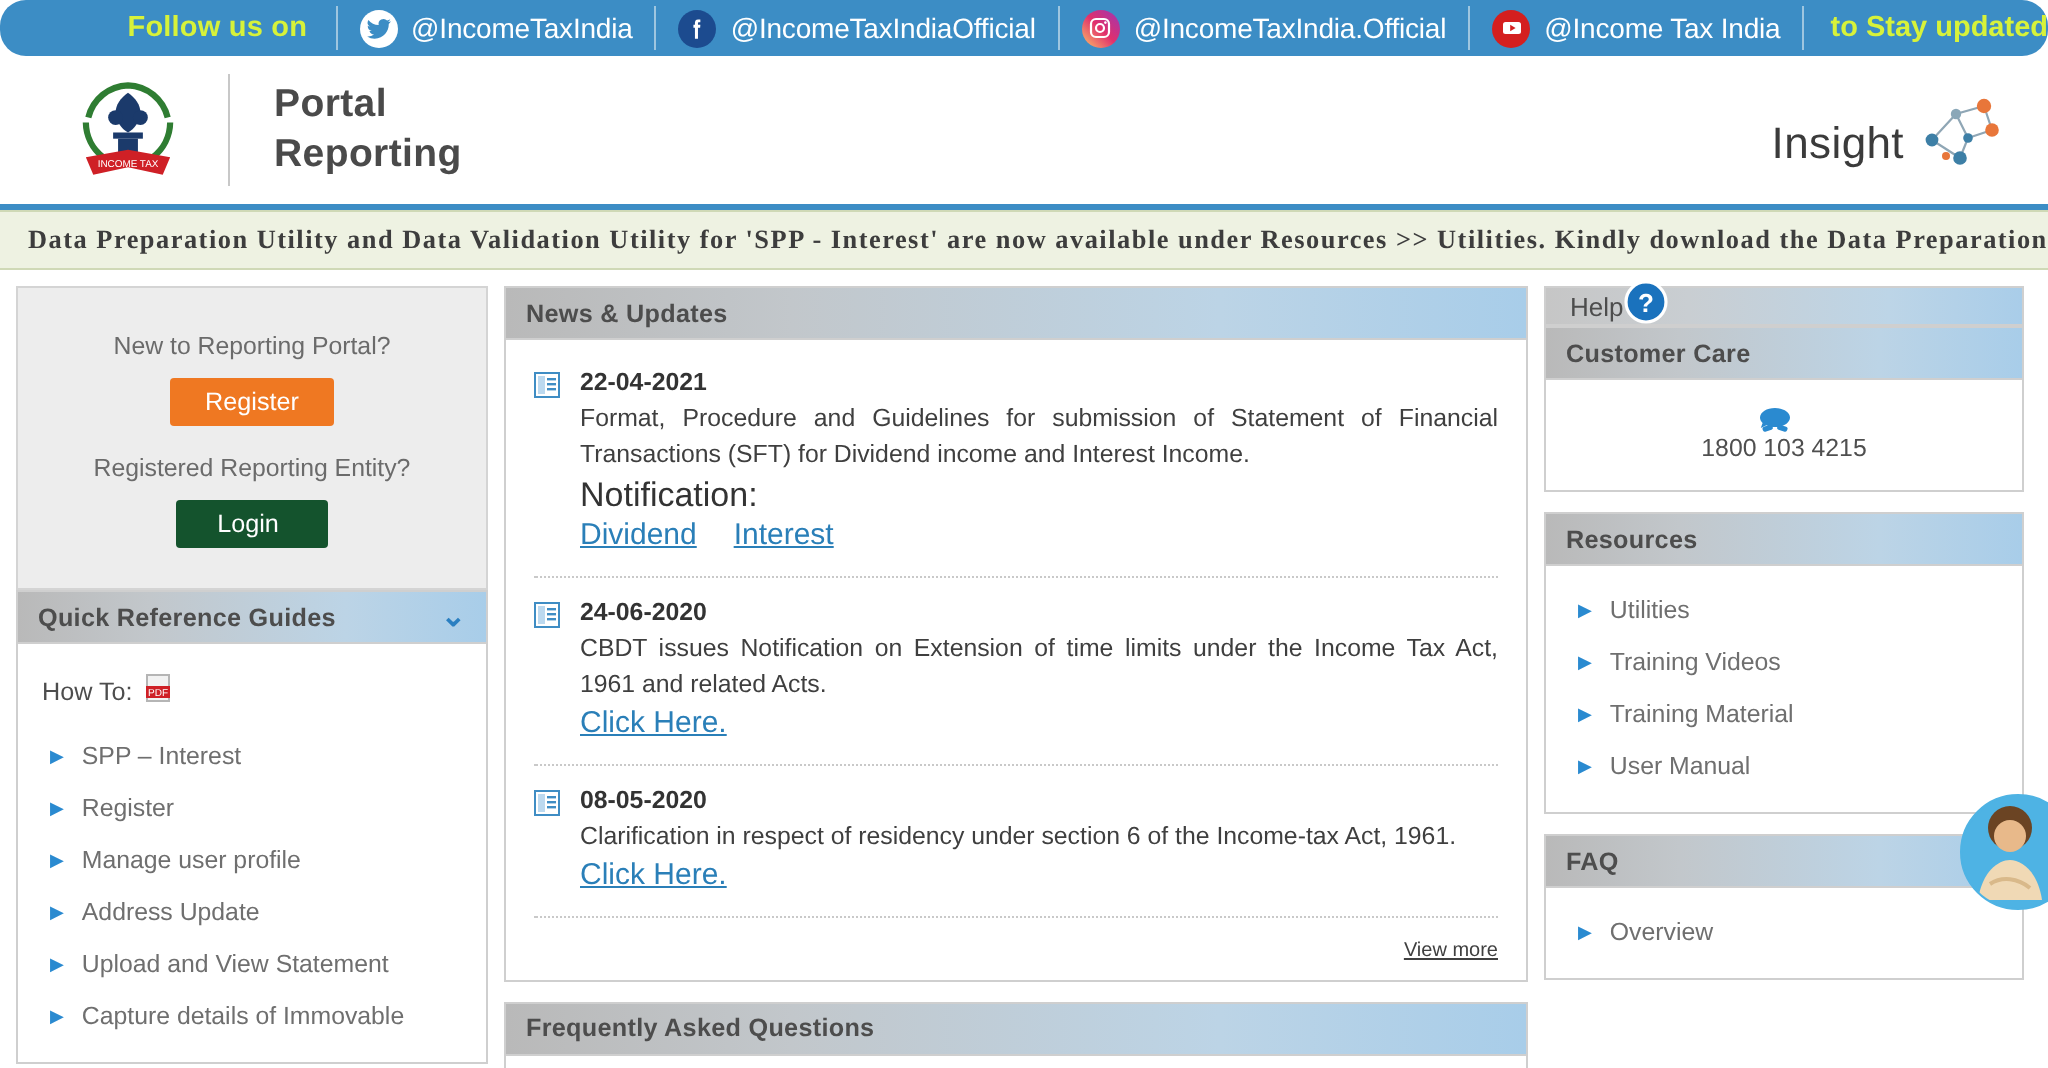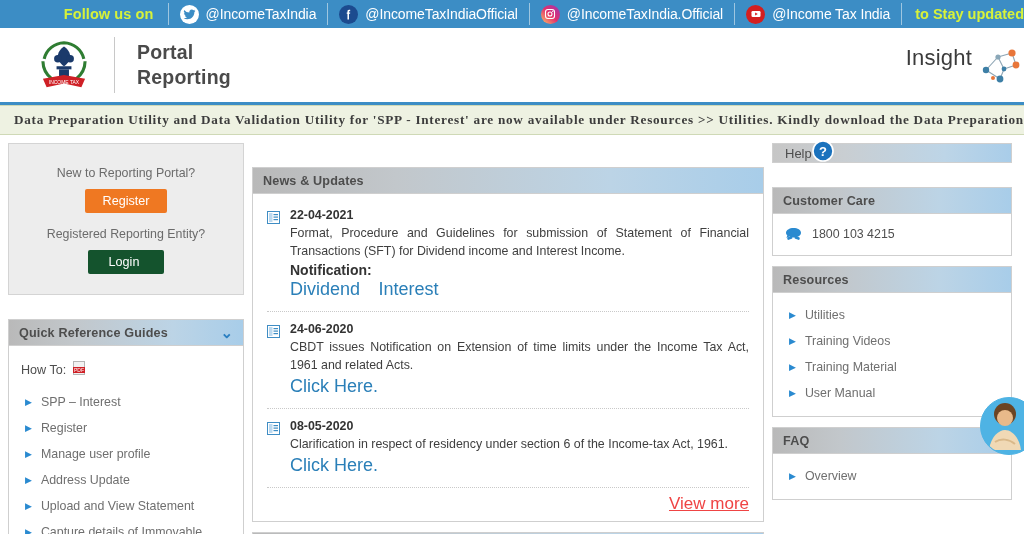--- a/index.html
+++ b/index.html
@@ -13,20 +13,21 @@
   
   .social-bar {
     height: 28px;
     background: #3c8dc5;
     display: flex;
     align-items: center;
     justify-content: flex-end;
     padding-right: 0;
     overflow: hidden;
     white-space: nowrap;
+    border-radius: 13px;
   }
   .social-lead {
     color: #d7f23a;
     font-size: 14.5px;
     font-weight: 700;
     letter-spacing: .1px;
     margin-right: 14px;
   }
   .social-item {
     display: flex;
@@ -86,24 +87,24 @@
   }
   .brand-title {
     font-size: 19.5px;
     font-weight: 700;
     color: #4a4a4a;
     line-height: 1.28;
     letter-spacing: .2px;
   }
   .insight-logo {
     position: absolute;
-    right: 0; top: 50%;
+    right: 20px; top: 50%;
     transform: translateY(-50%);
     display: flex;
-    align-items: flex-start;
+    align-items: flex-end;
   }
   .insight-text {
     font-size: 22px;
     color: #3b3b3b;
     font-weight: 400;
     letter-spacing: .2px;
   }
   .insight-mark { margin-left: 6px; }
 
   
@@ -136,21 +137,20 @@
     position: relative;
   }
 
   .col-left  { width: 236px; flex: 0 0 236px; }
   .col-mid   { width: 512px; flex: 0 0 512px; }
   .col-right { width: 240px; flex: 0 0 240px; }
 
   .card {
     background: #ffffff;
     border: 1px solid #cfcfcf;
-    margin-top: 24px;
   }
   .card + .card { margin-top: 10px; }
 
   
   .panel-head {
     height: 26px;
     background: linear-gradient(to right,#b9b9b9 0%,#c2c7cb 28%,#bcd4e6 70%,#a8cde9 100%);
     display: flex;
     align-items: center;
     justify-content: space-between;
@@ -237,38 +237,39 @@
     color: #333333;
     margin-bottom: 3px;
   }
   .news-body-text {
     font-size: 12.4px;
     color: #3f3f3f;
     line-height: 1.45;
     text-align: justify;
   }
   .news-label {
-    font-size: 14px;
-    font-weight: 700;
+    font-size: 17px;
+    font-weight: 400;
     color: #333333;
     margin-top: 1px;
   }
   .news-links { margin-top: 1px; }
   a.inline-link {
     color: #2a7fb8;
-    font-size: 18px;
+    font-size: 15px;
+    text-decoration: underline;
     margin-right: 14px;
   }
   .view-more-row {
     text-align: right;
     padding: 6px 14px 7px 0;
   }
   a.view-more {
-    color: #ef4444;
-    font-size: 17px;
+    color: #404040;
+    font-size: 10px;
     text-decoration: underline;
   }
 
   
   .faq-body { padding: 10px 14px 0 24px; }
   .faq-q {
     font-size: 12.4px;
     color: #3f3f3f;
   }
 
@@ -288,20 +289,21 @@
   }
 
   
   .cc-body { padding: 7px 0 8px 0; }
   .cc-row {
     display: flex;
     align-items: center;
     padding: 6px 12px;
     font-size: 12.4px;
     color: #4f4f4f;
+    flex-direction: column;
   }
   .cc-ico { margin-right: 10px; display: flex; align-items: center; }
 
   
   .avatar-widget {
     position: absolute;
     right: -14px;
     top: 262px;
     width: 58px; height: 58px;
     border-radius: 50%;

